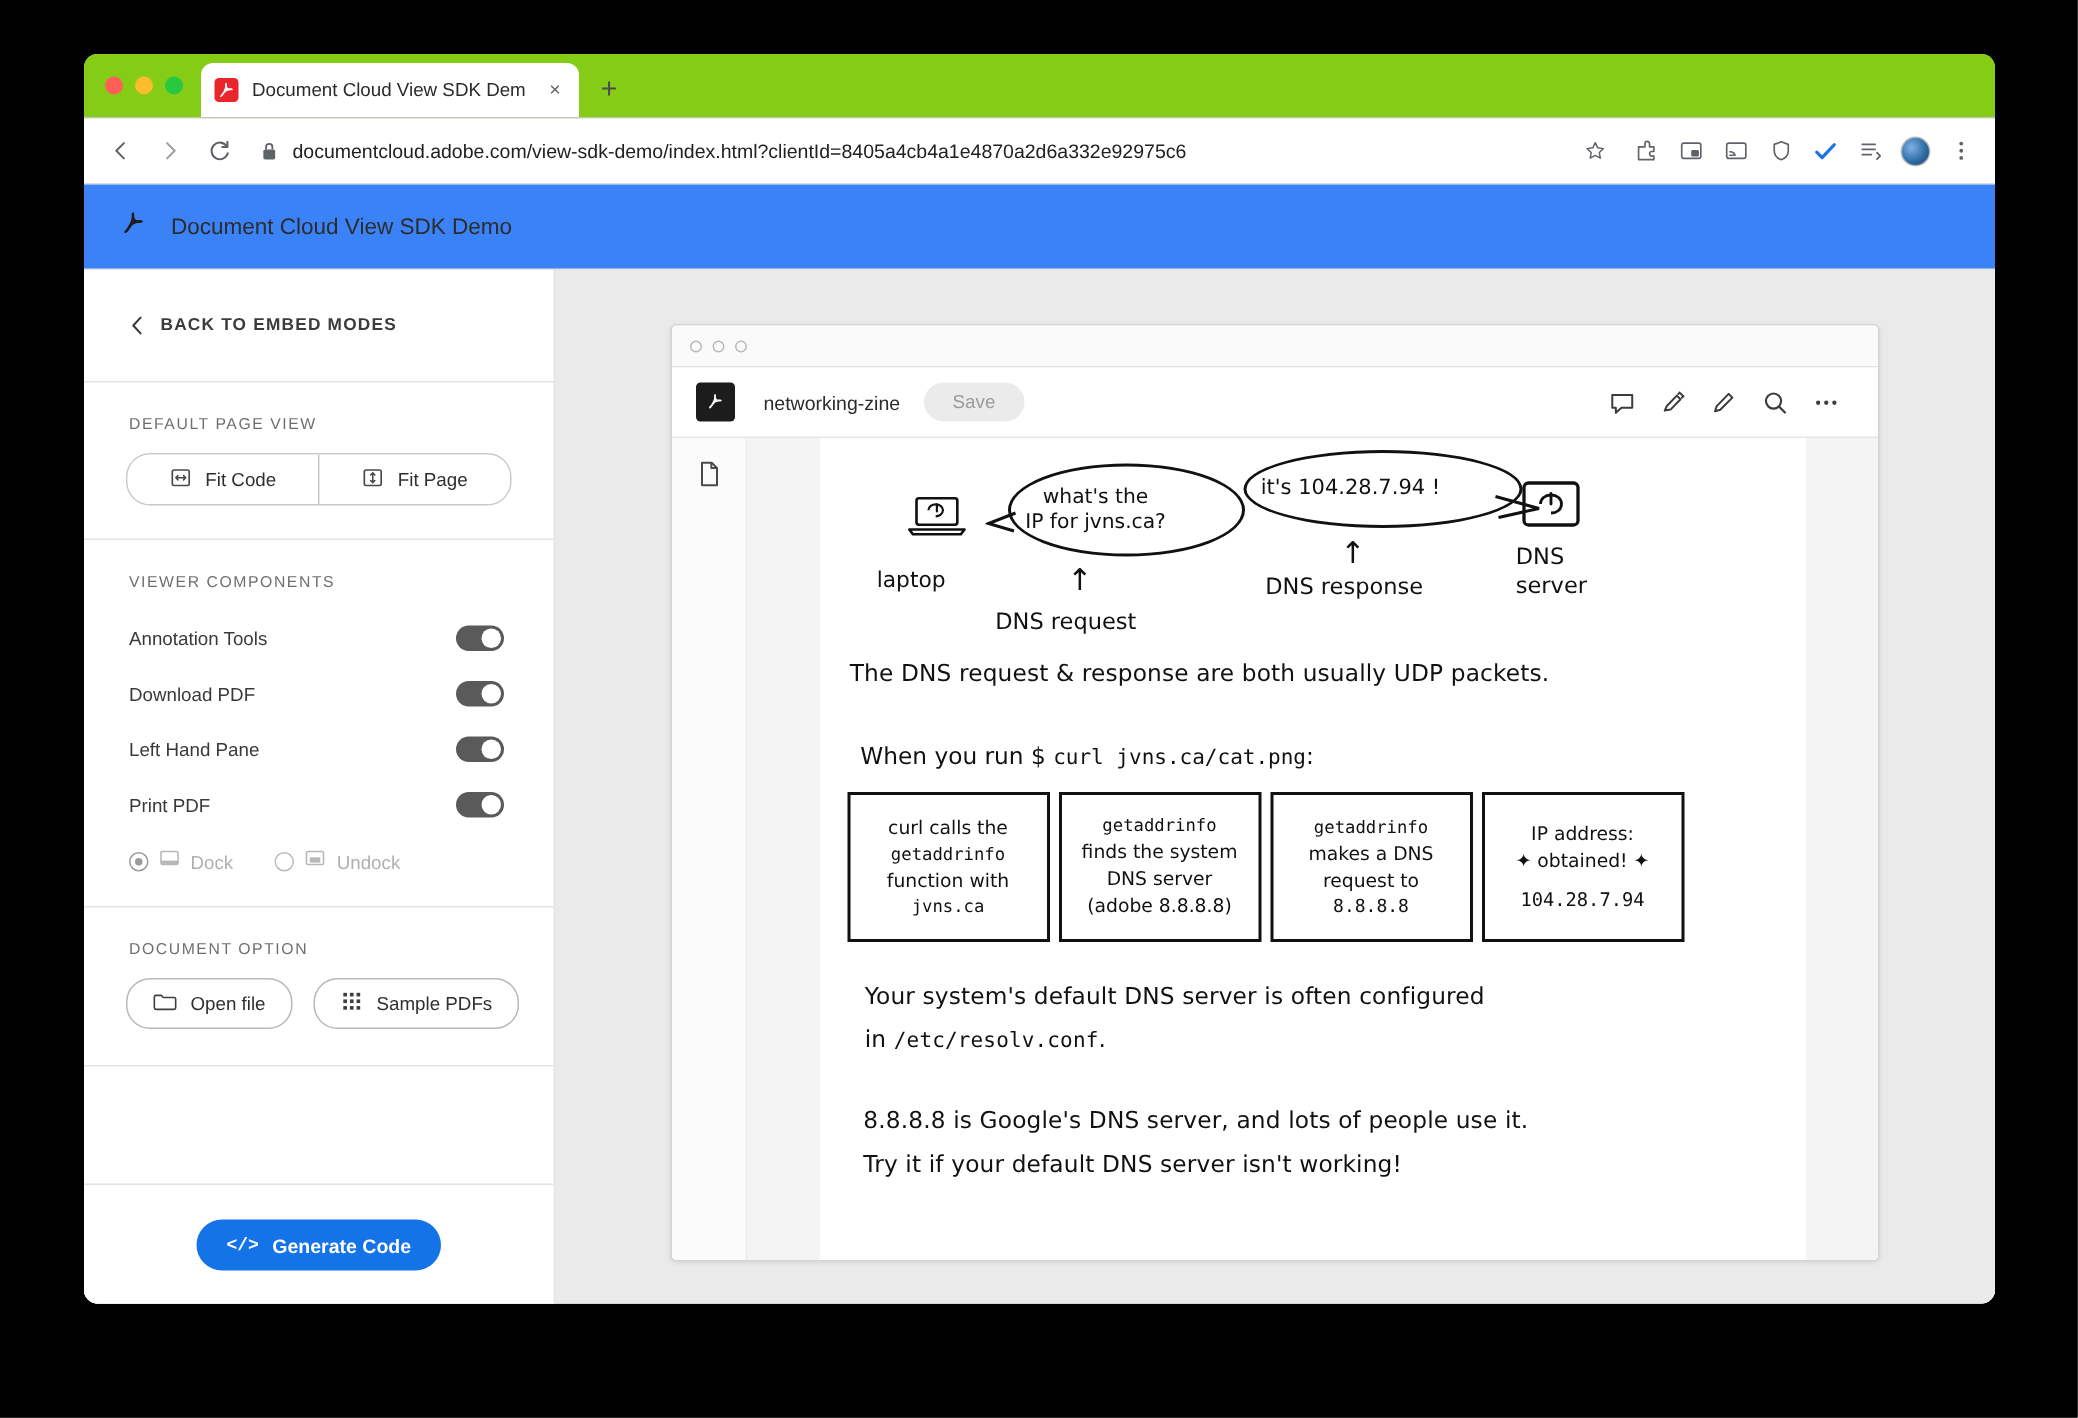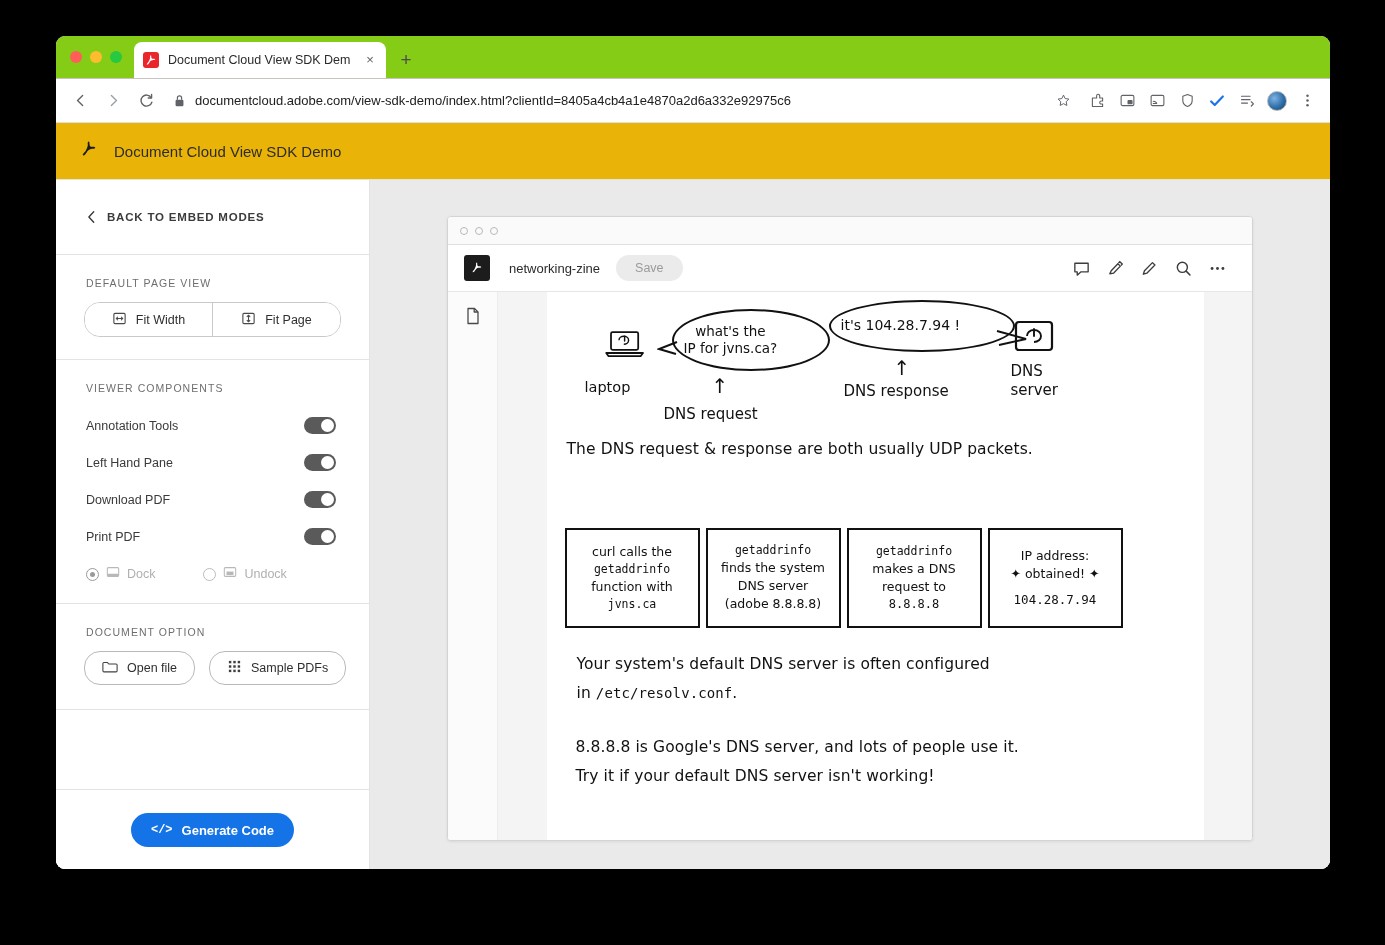--- a/index.html
+++ b/index.html
@@ -145,21 +145,21 @@
     width: 20px; height: 20px; border-radius: 50%;
     background: radial-gradient(circle at 35% 35%, #7fb2e5 0%, #2f6fa8 55%, #1b3f63 100%);
     border: 1px solid #b9b9b9;
     box-sizing: border-box;
   }
 
   
   .app-header {
     position: relative;
     height: 56px;
-    background: #eab308;
+    background: #3b82f6;
     border-bottom: 1px solid #e3e3e3;
     display: flex;
     align-items: center;
     padding-left: 22px;
   }
   .app-header .logo { margin-right: 14px; display: flex; align-items: center; }
   .app-header .app-title { font-size: 15px; color: #2c2c2c; }
 
   
   .app-body {
@@ -249,21 +249,21 @@
     width: 13px; height: 13px;
     border-radius: 50%;
     background: #ffffff;
   }
   .switch.off .knob { left: 2px; background: #ffffff; }
 
   .radio-row {
     display: flex;
     align-items: center;
     padding: 10px 0 20px 30px;
-    gap: 48px;
+    gap: 28px;
   }
   .radio-item { display: flex; align-items: center; gap: 7px; }
   .radio {
     width: 13px; height: 13px; border-radius: 50%;
     border: 1px solid #bdbdbd;
     box-sizing: border-box;
     position: relative;
     background: #fff;
   }
   .radio.checked { border-color: #9a9a9a; }
@@ -621,21 +621,21 @@
         <div class="sb-section">
           <div class="sb-title">DEFAULT PAGE VIEW</div>
           <div class="segment">
             <div class="seg">
               <span>
                 <svg width="15" height="15" viewBox="0 0 16 16">
                     <rect x="2" y="2.5" width="12" height="11" rx="1.2" fill="none" stroke="#4a4a4a" stroke-width="1.2"></rect>
                     <path d="M4.5 8h7M4.5 8l1.5-1.5M4.5 8L6 9.5M11.5 8L10 6.5M11.5 8L10 9.5" stroke="#4a4a4a" stroke-width="1.1" stroke-linecap="round" stroke-linejoin="round" fill="none"></path>
                   </svg>
               </span>
-              <span>Fit Width</span>
+              <span>Fit Code</span>
             </div>
             <div class="seg">
               <span>
                 <svg width="15" height="15" viewBox="0 0 16 16">
                     <rect x="2" y="2.5" width="12" height="11" rx="1.2" fill="none" stroke="#4a4a4a" stroke-width="1.2"></rect>
                     <path d="M8 4.5v7M8 4.5L6.5 6M8 4.5L9.5 6M8 11.5L6.5 10M8 11.5L9.5 10" stroke="#4a4a4a" stroke-width="1.1" stroke-linecap="round" stroke-linejoin="round" fill="none"></path>
                   </svg>
               </span>
               <span>Fit Page</span>
             </div>
@@ -645,27 +645,27 @@
         <div class="sb-section">
           <div class="sb-title">VIEWER COMPONENTS</div>
 
           <div class="toggle-row">
             <span class="lbl">Annotation Tools</span>
             <span class="switch">
                 <span class="knob"></span>
               </span>
           </div>
           <div class="toggle-row">
-            <span class="lbl">Left Hand Pane</span>
+            <span class="lbl">Download PDF</span>
             <span class="switch">
                 <span class="knob"></span>
               </span>
           </div>
           <div class="toggle-row">
-            <span class="lbl">Download PDF</span>
+            <span class="lbl">Left Hand Pane</span>
             <span class="switch">
                 <span class="knob"></span>
               </span>
           </div>
           <div class="toggle-row">
             <span class="lbl">Print PDF</span>
             <span class="switch">
                 <span class="knob"></span>
               </span>
           </div>
@@ -829,20 +829,23 @@
                   <svg style="position:absolute; left:465px; top:27px;" width="44" height="36" viewBox="0 0 44 36">
                     <rect x="4" y="3" width="36" height="28" rx="3" fill="none" stroke="#111" stroke-width="2.2"></rect>
                     <path d="M15 17c0-3.5 3-6 7-6s7 2.5 7 6-3 6-7 6" fill="none" stroke="#111" stroke-width="1.9"></path>
                     <path d="M22 10v7" stroke="#111" stroke-width="1.9" stroke-linecap="round"></path>
                   </svg>
                   <div class="hw" style="left:464px; top:70px; font-size:15px; white-space:pre-line; line-height:1.25;">DNS
 server</div>
 
                   <div class="hw para" style="left:20px; top:148px;">The DNS request &amp; response are both usually UDP packets.</div>
 
+                  <div class="hw" style="left:27px; top:203px; font-size:15.5px;">
+                    <span>When you run $ </span><span class="mono" style="font-size:14px;">curl jvns.ca/cat.png</span><span>:</span>
+                  </div>
 
                   <div class="boxrow" style="left:18px; top:236px;">
                     <div class="bx">
                       <div>curl calls the</div>
                       <div class="mono" style="font-size:11.5px;">getaddrinfo</div>
                       <div>function with</div>
                       <div class="mono" style="font-size:11.5px;">jvns.ca</div>
                     </div>
                     <div class="bx">
                       <div class="mono" style="font-size:11.5px;">getaddrinfo</div>

